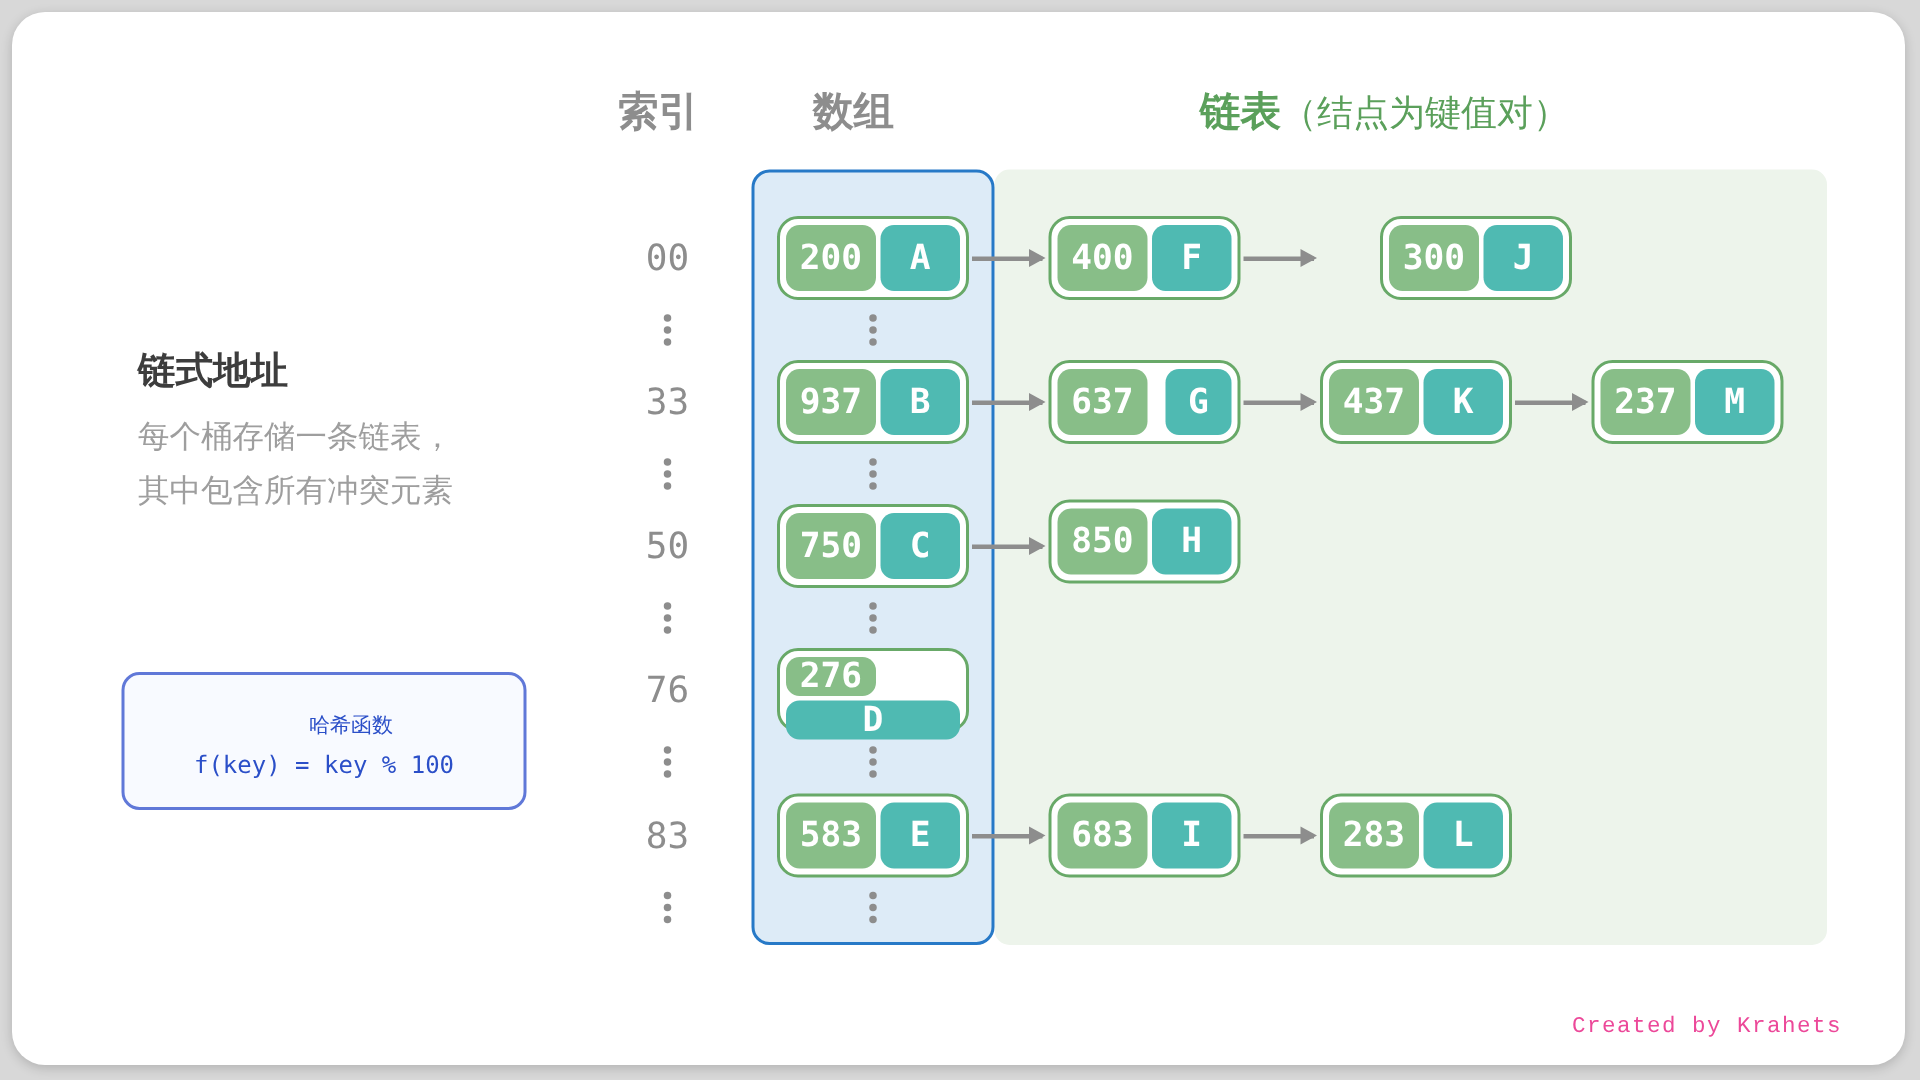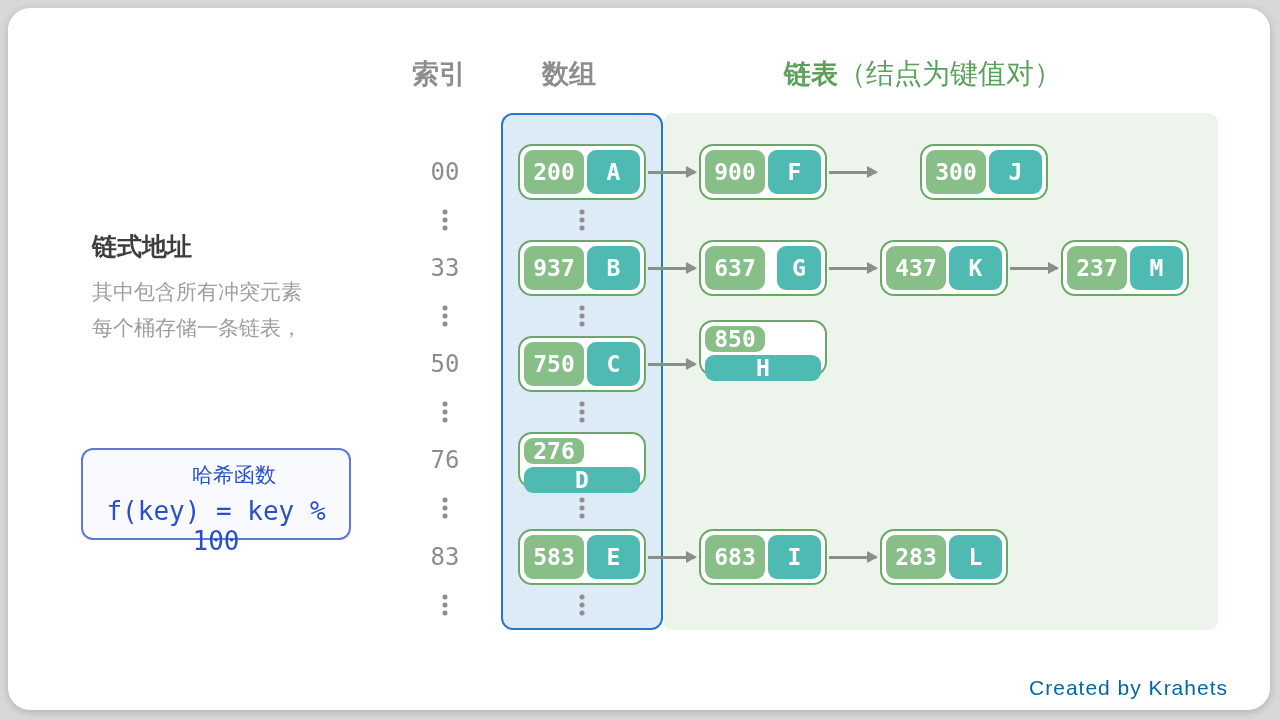--- a/index.html
+++ b/index.html
@@ -33,21 +33,21 @@
     white-space: nowrap;
     line-height: 40px;
   }
   #header-list {
     color: var(--hdr-green);
     display: flex;
     align-items: baseline;
   }
   #header-list .note {
     font-weight: normal;
-    font-size: 28px;
+    font-size: 24px;
   }
 
   
   #list-area {
     position: absolute;
     left: 655px; top: 105px;
     width: 555px; height: 517px;
     background: var(--list-bg);
     border-radius: 10px;
   }
@@ -78,28 +78,28 @@
   #hash-box {
     position: absolute;
     left: 73px; top: 440px;
     width: 270px; height: 92px;
     background: #f8faff;
     border: 2px solid var(--hash-border);
     border-radius: 12px;
     text-align: center;
   }
   #hash-box .hash-title {
-    margin-top: 11px;
-    font-size: 21px;
+    margin-top: 25px;
+    font-size: 14px;
     color: var(--hash-text);
     padding-left: 36px;
   }
   #hash-box .hash-formula {
     margin-top: 7px;
-    font-size: 26px;
+    font-size: 16px;
     font-family: "DejaVu Sans Mono", "Liberation Mono", monospace;
     color: var(--hash-text);
   }
 
   
   .index-label {
     position: absolute;
     transform: translate(-50%, -50%);
     font-family: "DejaVu Sans Mono", "Liberation Mono", monospace;
     font-size: 24px;
@@ -154,23 +154,23 @@
   .dots i {
     width: 5px; height: 5px;
     border-radius: 50%;
     background: var(--gray);
   }
 
   
   #watermark {
     position: absolute;
     right: 42px; top: 668px;
-    font-family: Liberation Sans, sans-serif;
-    font-size: 21px;
-    color: #0369a1;
+    font-family: Liberation Mono, monospace;
+    font-size: 15px;
+    color: #ec4899;
     letter-spacing: 1px;
   }
 </style>
 </head>
 <body>
 
 <div id="stage">
   <div id="card">
 
     <div id="list-area"></div>
@@ -178,36 +178,36 @@
 
     <div class="col-header" style="left:431px">索引</div>
     <div class="col-header" style="left:561px">数组</div>
     <div class="col-header" id="header-list" style="left:915px">
       <span>链表</span>
         <span class="note">（结点为键值对）</span>
     </div>
 
     <div id="left-title">链式地址</div>
     <div id="left-desc">
+      <div>每个桶存储一条链表，</div>
       <div>其中包含所有冲突元素</div>
-      <div>每个桶存储一条链表，</div>
     </div>
     <div id="hash-box">
       <div class="hash-title">哈希函数</div>
       <div class="hash-formula">f(key) = key % 100</div>
     </div>
 
     <div id="rows-layer">
         <div class="index-label" style="left: 437px; top: 164px;">00</div>
         <div class="node" style="left: 510px; top: 136px;">
           <span class="cell key">200</span>
           <span class="cell val">A</span>
         </div>
         <div class="node" style="left: 691px; top: 136px;">
-          <span class="cell key">900</span>
+          <span class="cell key">400</span>
           <span class="cell val">F</span>
         </div>
         <div class="arrow" style="left: 640px; top: 162.5px; width: 47px;"></div>
         <div class="node" style="left: 912px; top: 136px;">
           <span class="cell key">300</span>
           <span class="cell val">J</span>
         </div>
         <div class="arrow" style="left: 821px; top: 162.5px; width: 47px;"></div>
         <div class="index-label" style="left: 437px; top: 260px;">33</div>
         <div class="node" style="left: 510px; top: 232px;">
@@ -227,21 +227,21 @@
         <div class="node" style="left: 1053px; top: 232px;">
           <span class="cell key">237</span>
           <span class="cell val">M</span>
         </div>
         <div class="arrow" style="left: 1002px; top: 258.5px; width: 47px;"></div>
         <div class="index-label" style="left: 437px; top: 356px;">50</div>
         <div class="node" style="left: 510px; top: 328px;">
           <span class="cell key">750</span>
           <span class="cell val">C</span>
         </div>
-        <div class="node" style="left: 691px; top: 312px; flex-direction: column;">
+        <div class="node" style="left: 691px; top: 325px;">
           <span class="cell key">850</span>
           <span class="cell val">H</span>
         </div>
         <div class="arrow" style="left: 640px; top: 354.5px; width: 47px;"></div>
         <div class="index-label" style="left: 437px; top: 452px;">76</div>
         <div class="node" style="left: 510px; top: 424px; flex-direction: column;">
           <span class="cell key">276</span>
           <span class="cell val">D</span>
         </div>
         <div class="index-label" style="left: 437px; top: 549px;">83</div>

